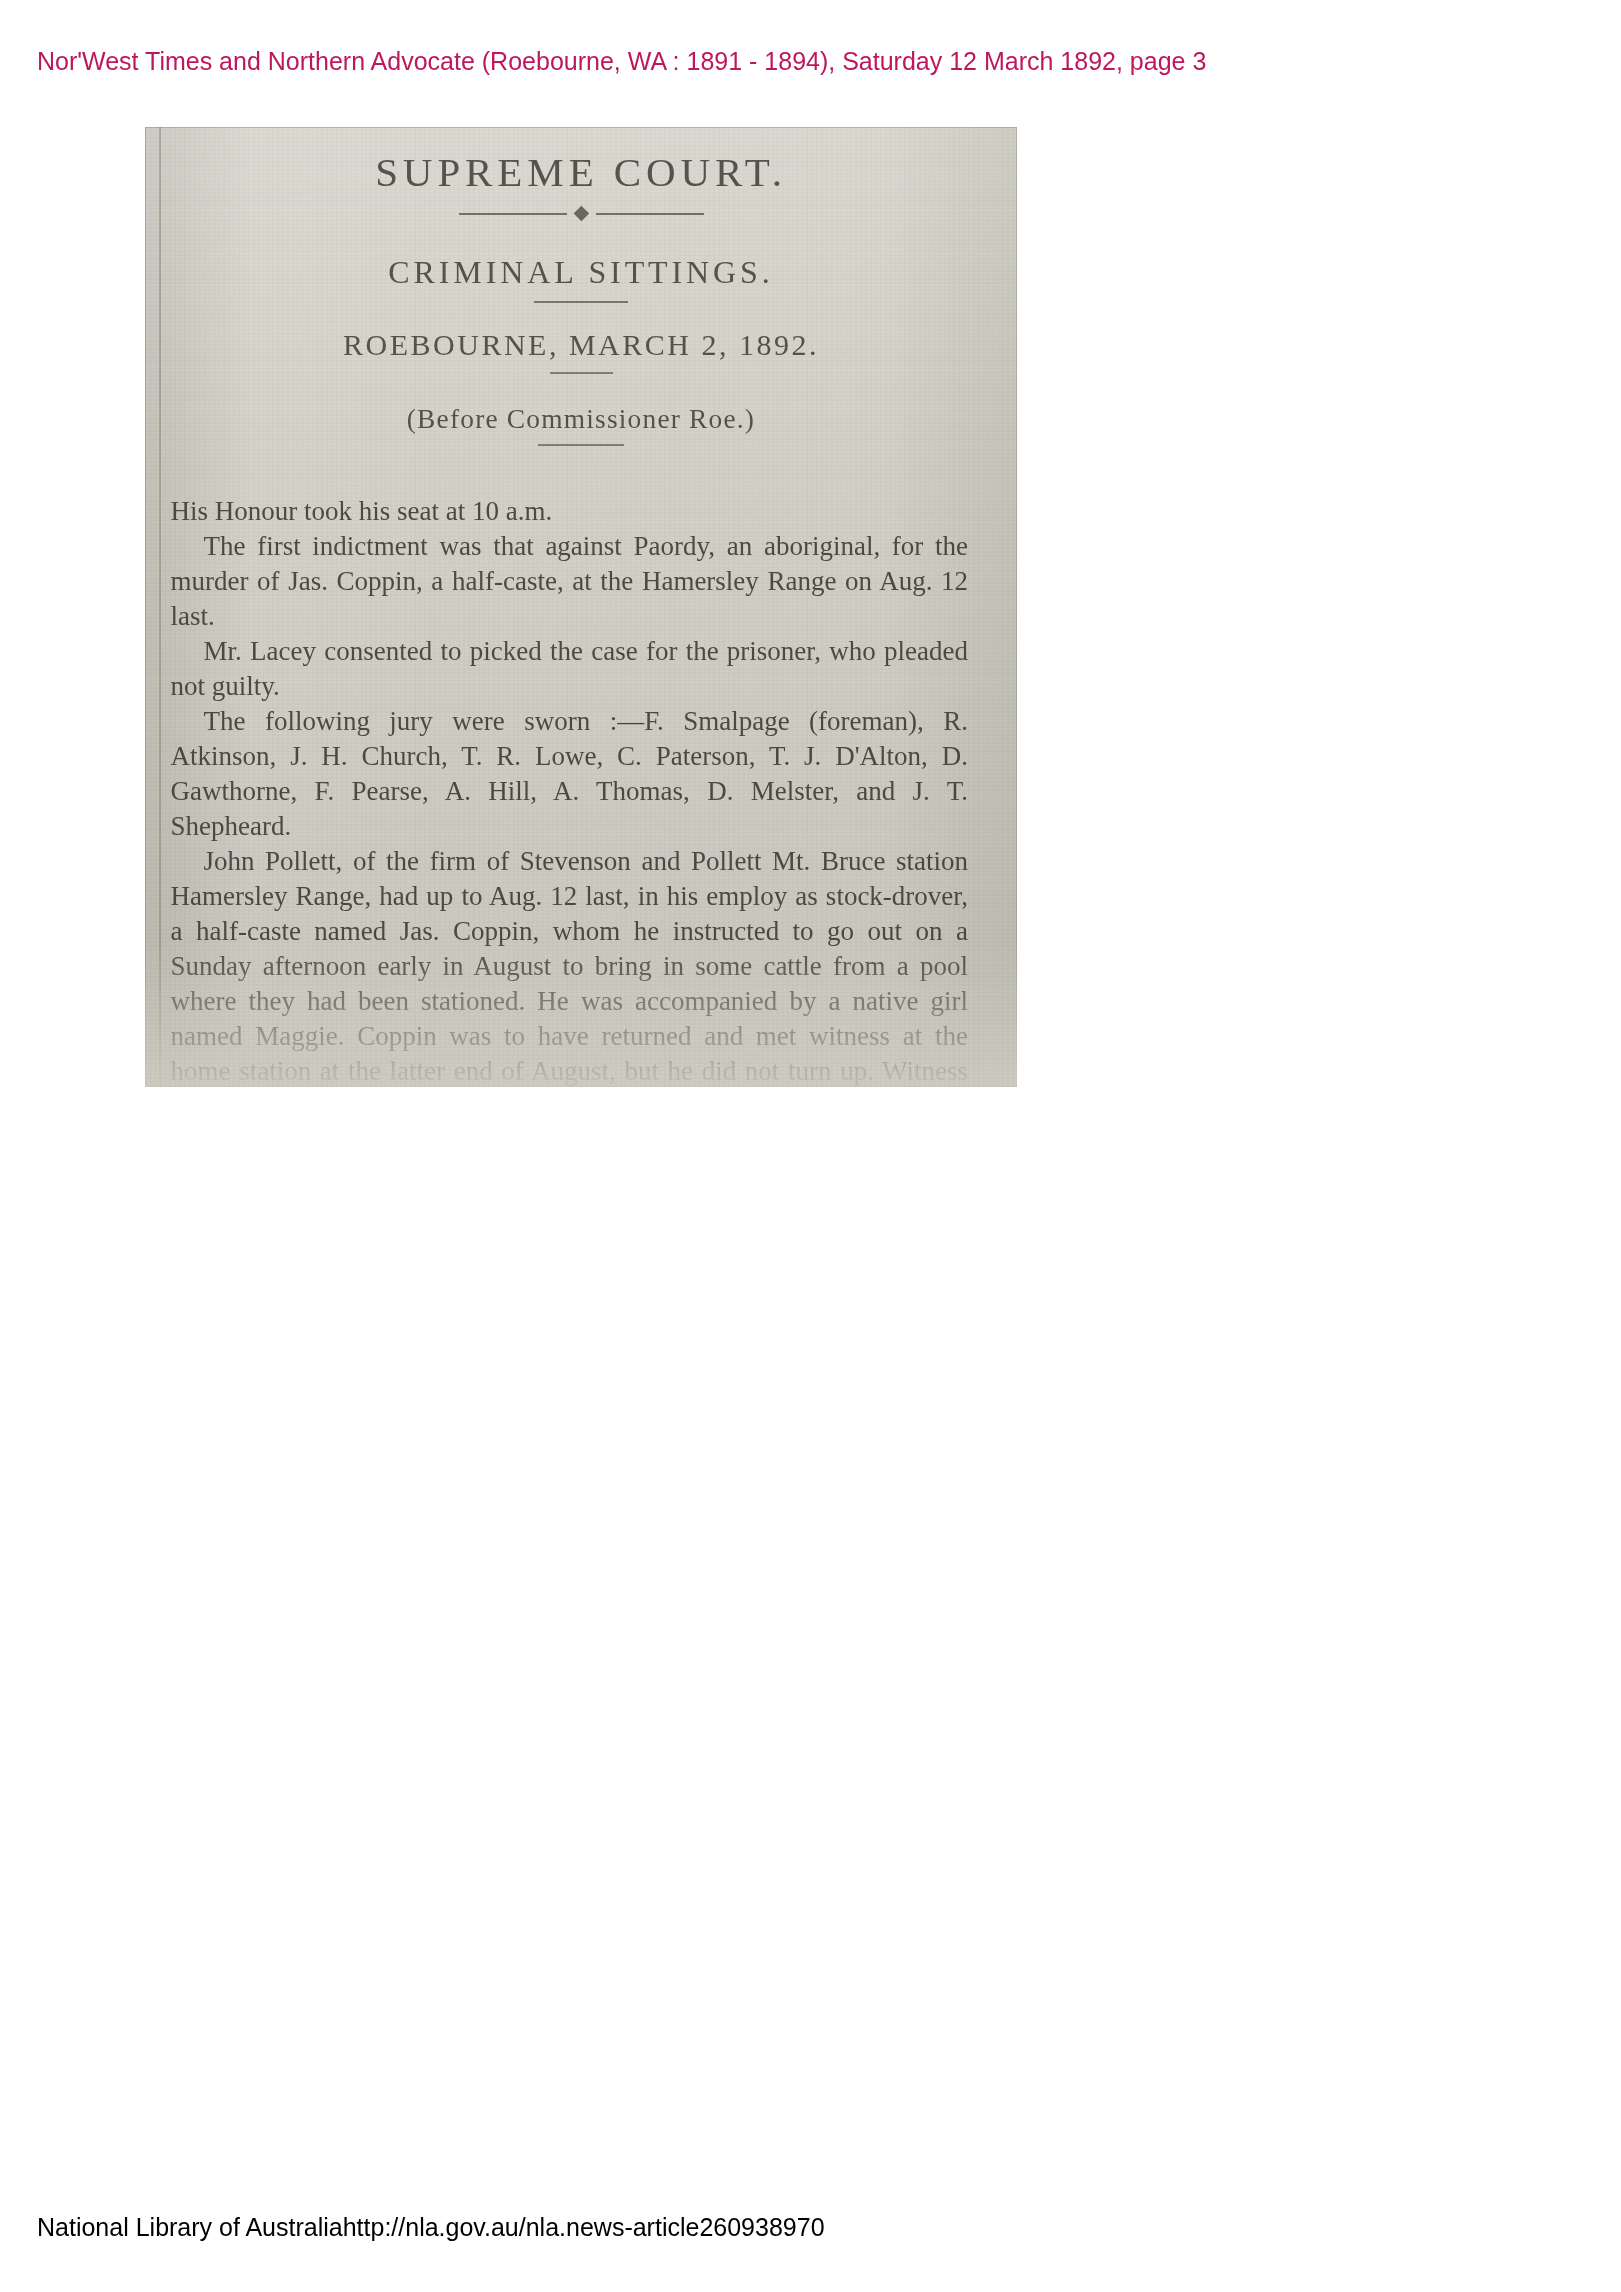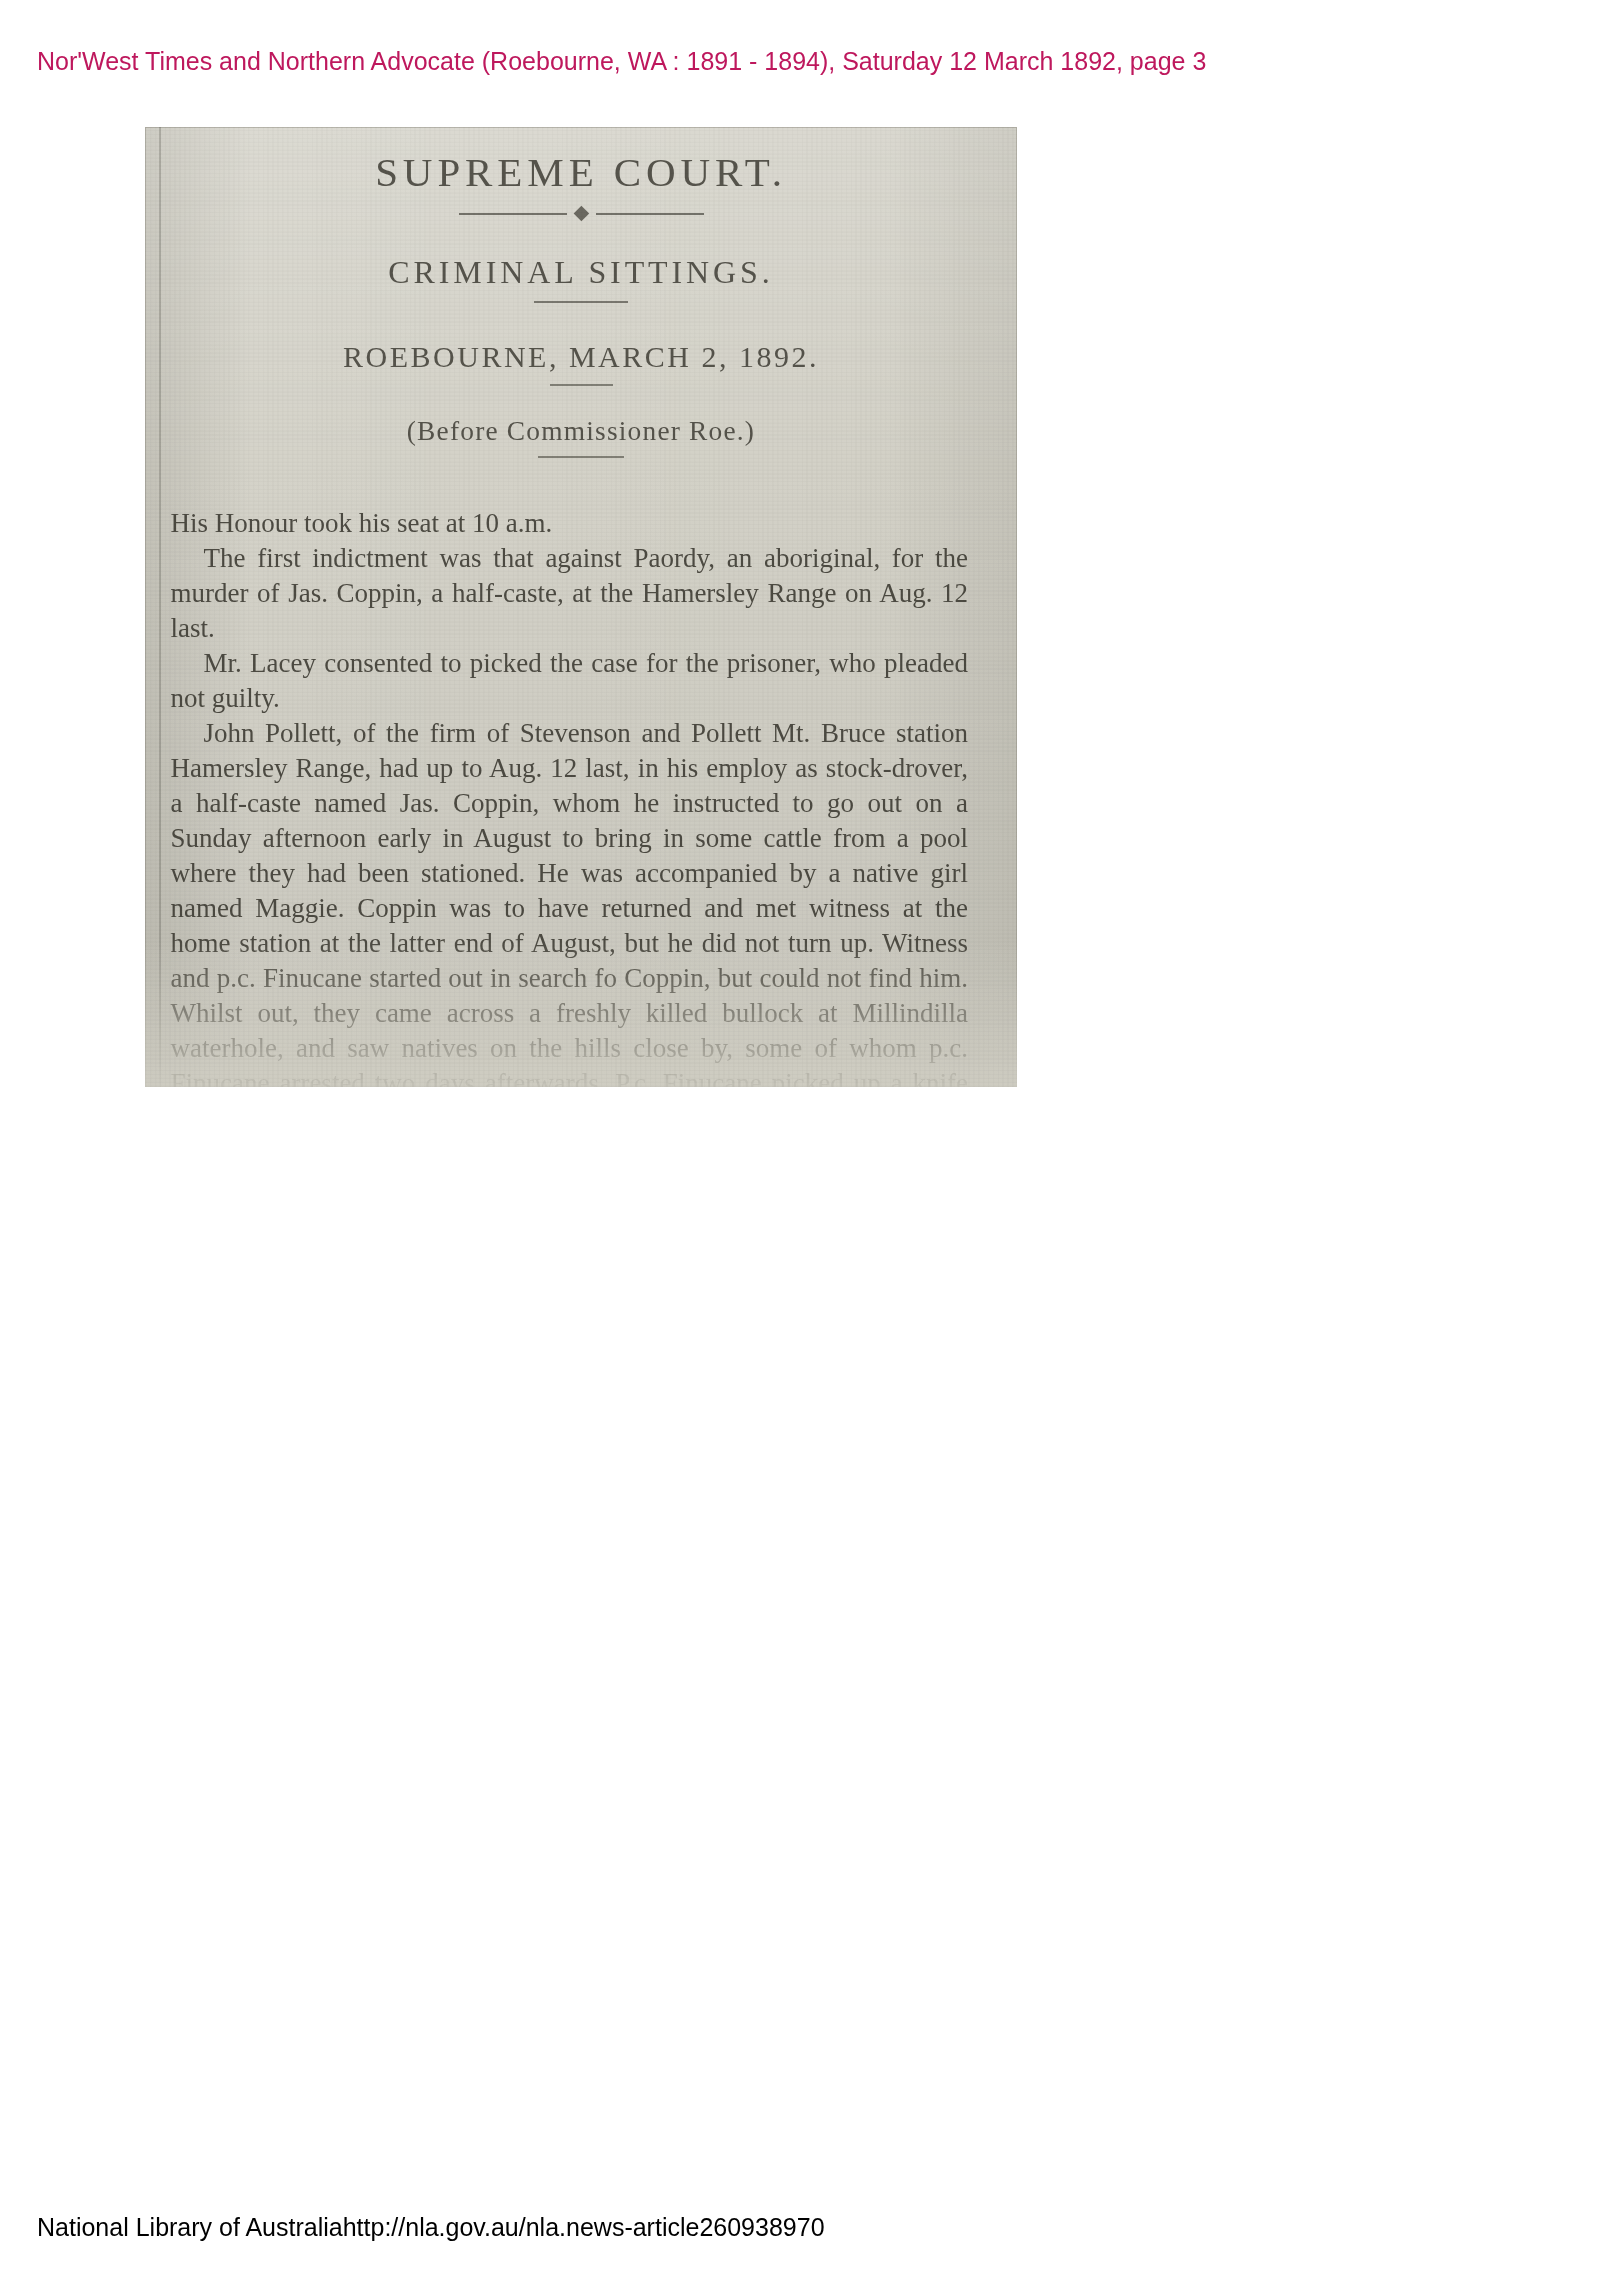--- a/index.html
+++ b/index.html
@@ -96,21 +96,21 @@
     font-size: 41px;
     line-height: 47px;
   }
   .h-criminal {
     margin-top: 33px;
     font-size: 32px;
     line-height: 37px;
     letter-spacing: 3.9px;
   }
   .h-place {
-    margin-top: 36px;
+    margin-top: 24px;
     font-size: 30px;
     line-height: 35px;
     letter-spacing: 2.5px;
   }
   .h-before {
     margin-top: 29px;
     font-size: 27.4px;
     line-height: 32px;
     letter-spacing: 1.2px;
   }
@@ -212,20 +212,21 @@
     <div class="headline h-place">ROEBOURNE, MARCH 2, 1892.</div>
     <div class="rule-shorter"></div>
 
     <div class="headline h-before">(Before Commissioner Roe.)</div>
     <div class="rule-tiny"></div>
 
     <div class="body-text">
       <p class="noindent">His Honour took his seat at 10 a.m.</p>
       <p>The first indictment was that against Paordy, an aboriginal, for the murder of Jas. Coppin, a half-caste, at the Hamersley Range on Aug. 12 last.</p>
       <p>Mr. Lacey consented to picked the case for the prisoner, who pleaded not guilty.</p>
+      <p>The following jury were sworn :—F. Smalpage (foreman), R. Atkinson, J. H. Church, T. R. Lowe, C. Paterson, T. J. D'Alton, D. Gawthorne, F. Pearse, A. Hill, A. Thomas, D. Melster, and J. T. Shepheard.</p>
       <p>John Pollett, of the firm of Stevenson and Pollett Mt. Bruce station Hamersley Range, had up to Aug. 12 last, in his employ as stock-drover, a half-caste named Jas. Coppin, whom he instructed to go out on a Sunday afternoon early in August to bring in some cattle from a pool where they had been stationed. He was accompanied by a native girl named Maggie. Coppin was to have returned and met witness at the home station at the latter end of August, but he did not turn up. Witness and p.c. Finucane started out in search fo Coppin, but could not find him. Whilst out, they came across a freshly killed bullock at Millindilla waterhole, and saw natives on the hills close by, some of whom p.c. Finucane arrested two days afterwards. P.c. Finucane picked up a knife which witness recognised as</p>
     </div>
   </div>
   <div class="fade-bottom"></div>
 </div>
 
 <div class="footer">
   <span>National Library of Australia</span>
   <span>http://nla.gov.au/nla.news-article260938970</span>
 </div>

